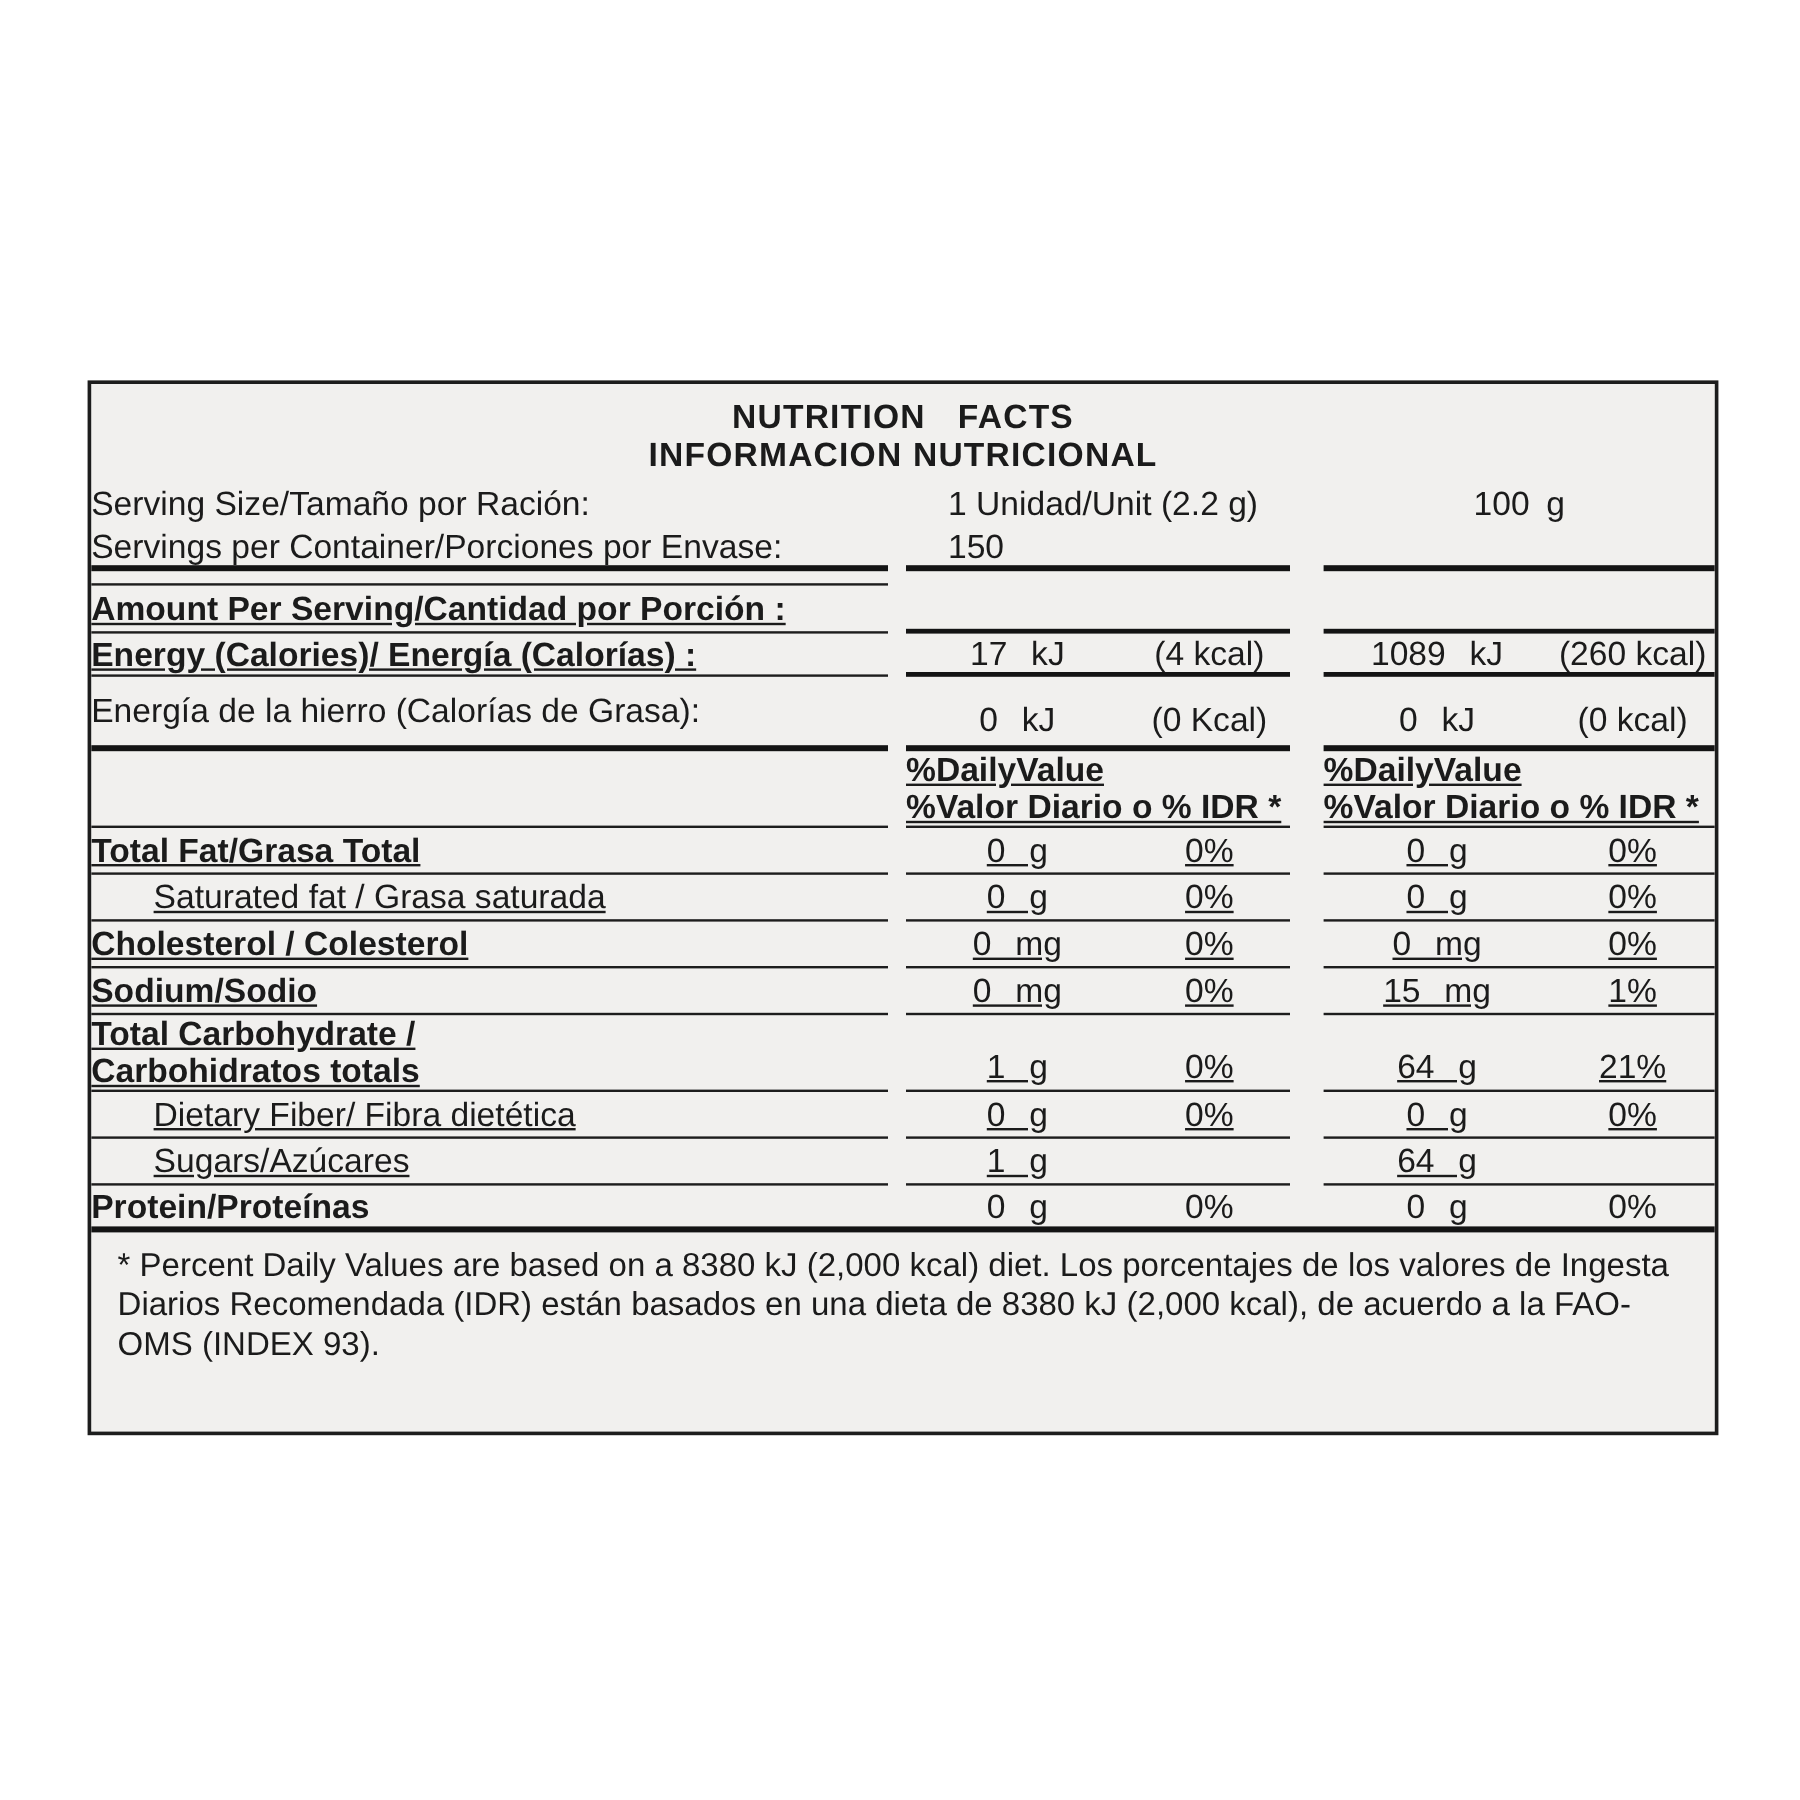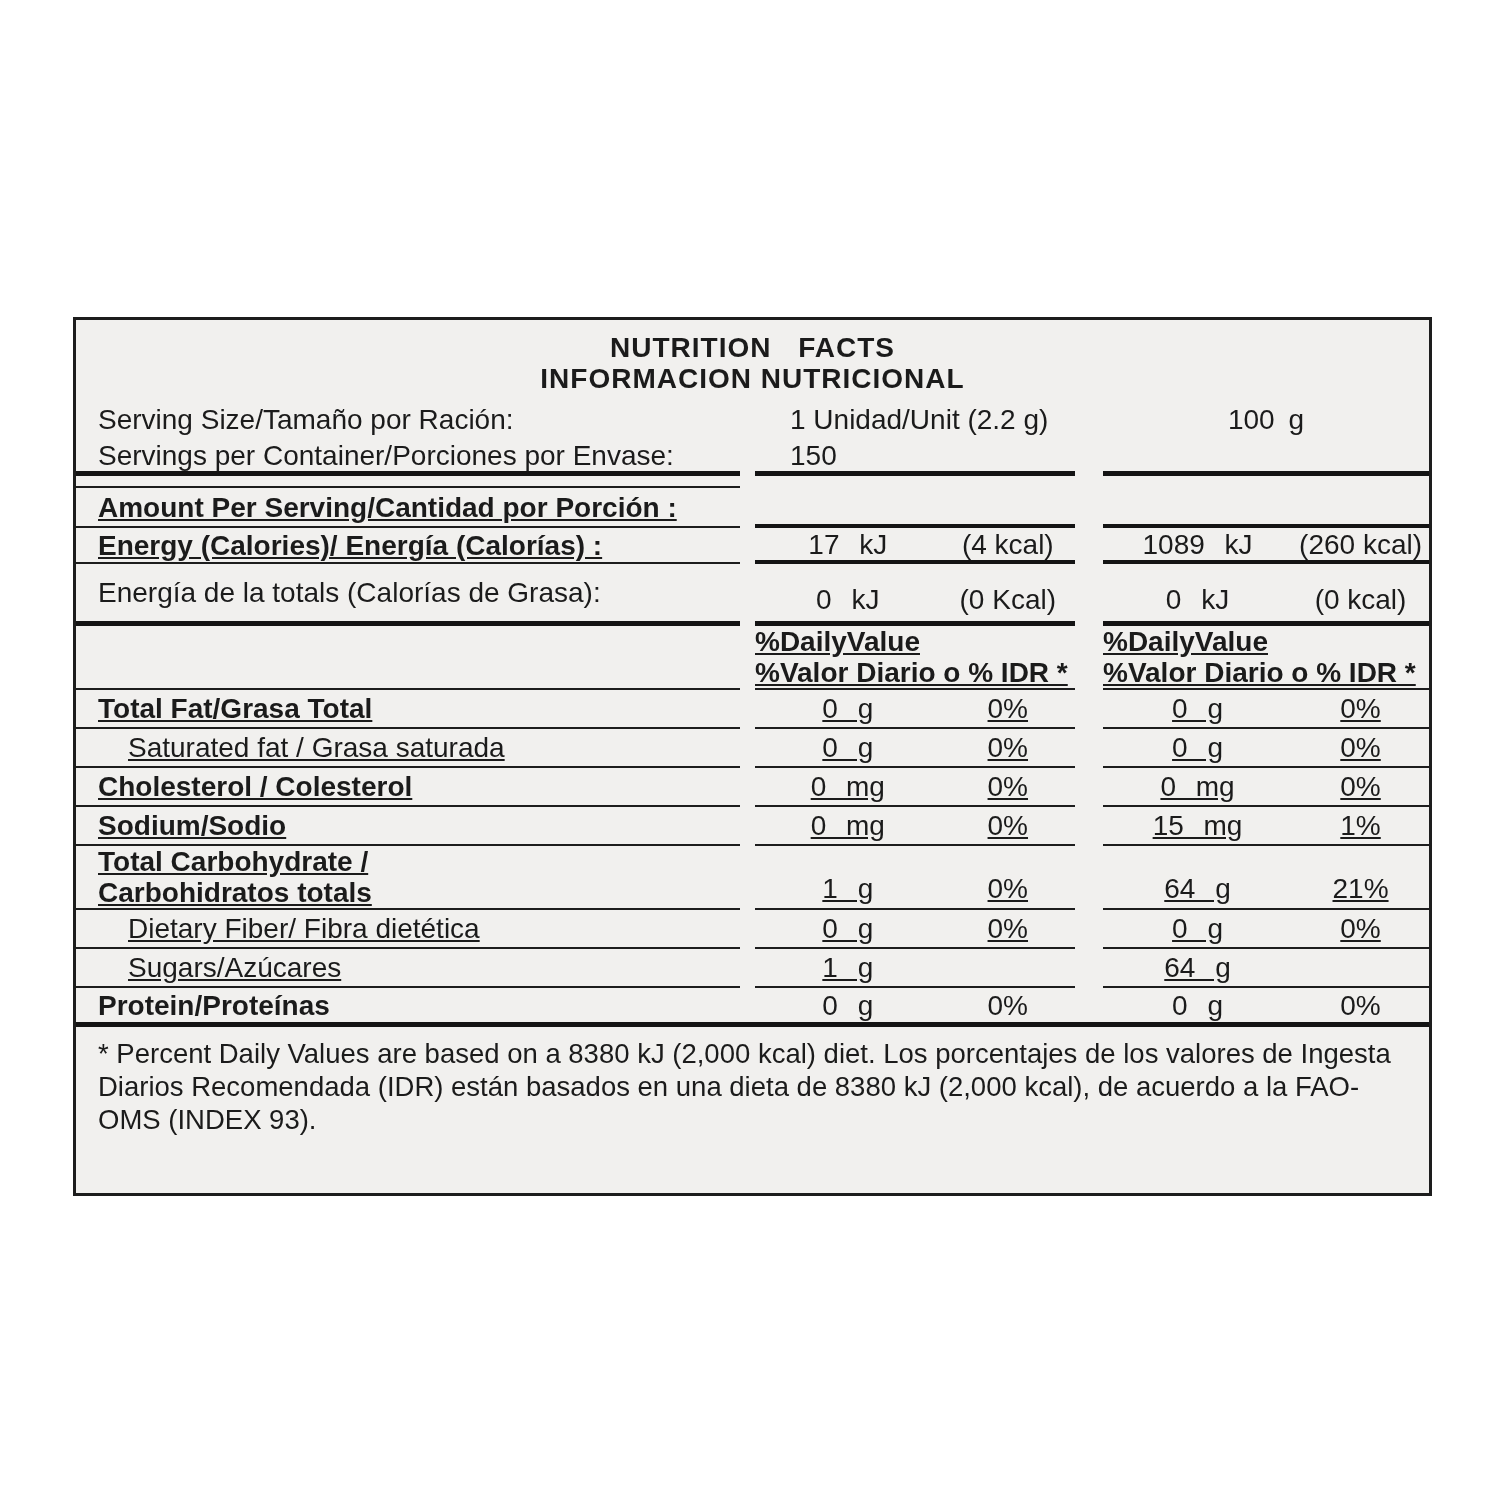--- a/index.html
+++ b/index.html
@@ -6,21 +6,21 @@
   html,body { width:1500px; height:1500px; background:#ffffff; font-family:"Liberation Sans", sans-serif; color:#1b1b1b; }
   #label {
     position:absolute; left:73px; top:317px; width:1359px; height:879px;
     border:3px solid #1d1d1d; background:#f1f0ee; overflow:hidden;
   }
   .title { text-align:center; font-weight:bold; font-size:37px; letter-spacing:1px; }
   .title-line1 { margin-top:12px; line-height:44px; word-spacing:18px; }
   .title-line2 { line-height:46px; }
 
   .row { display:flex; align-items:stretch; }
-  .c1 { width:664px; margin-right:15px; padding-left:22px; display:flex; flex-direction:column; justify-content:center; }
+  .c1 { width:664px; margin-right:15px; display:flex; flex-direction:column; justify-content:center; }
   .c2 { width:320px; margin-right:28px; display:flex; align-items:center; }
   .c3 { flex:1; display:flex; align-items:center; }
 
   .fs { font-size:28px; line-height:31px; }
   .bold { font-weight:bold; }
   .indent { padding-left:52px; }
 
   .amt { width:58%; text-align:center; word-spacing:12px; }
   .dv  { width:42%; text-align:center; }
 
@@ -99,21 +99,21 @@
       <span class="dv">(4 kcal)</span>
     </div>
     <div class="c3 fs b4">
       <span class="amt">1089 kJ</span>
       <span class="dv">(260 kcal)</span>
     </div>
   </div>
 
   <div class="row r-efat">
     <div class="c1 fs b5">
-      <span>Energía de la totals (Calorías de Grasa):</span>
+      <span>Energía de la hierro (Calorías de Grasa):</span>
     </div>
     <div class="c2 fs b5">
       <span class="amt">0 kJ</span>
       <span class="dv">(0 Kcal)</span>
     </div>
     <div class="c3 fs b5">
       <span class="amt">0 kJ</span>
       <span class="dv">(0 kcal)</span>
     </div>
   </div>

